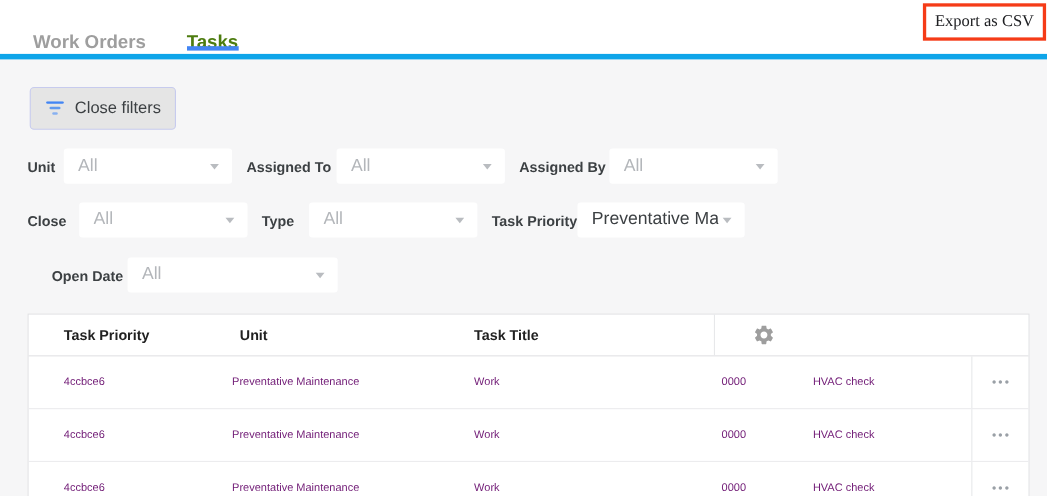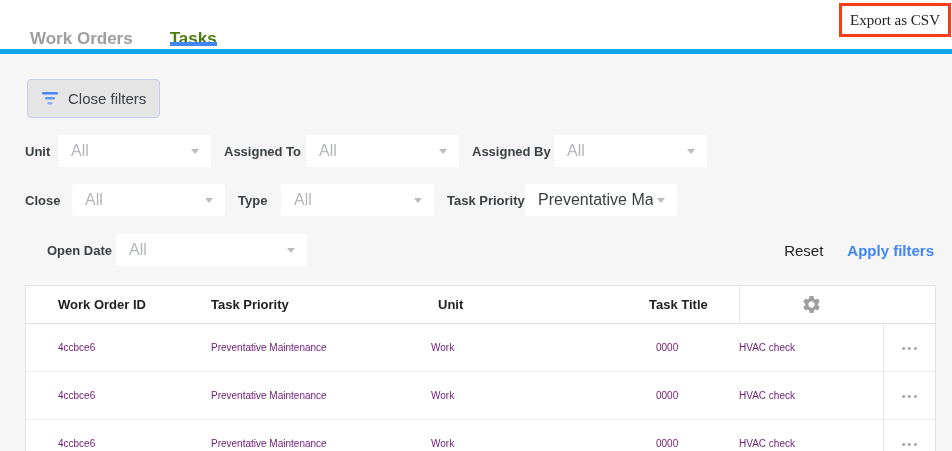--- a/index.html
+++ b/index.html
@@ -188,30 +188,25 @@
 
   
   <div class="filter-row row3">
     <div class="filter-field f-od">
       <span class="filter-label">Open Date</span>
       <div class="select">
         <span class="value placeholder">All</span>
         <span class="caret"></span>
       </div>
     </div>
-    <div class="filter-actions">
-      <button class="reset-btn">Reset</button>
-      <button class="apply-btn">Apply filters</button>
-    </div>
   </div>
 
   
   <div class="table">
     <div class="t-row t-head">
-      <span class="th">Work Order ID</span>
       <span class="th">Task Priority</span>
       <span class="th th-unit">Unit</span>
       <span class="th">Task Title</span>
       <span class="actions-cell">
         <button class="gear-btn">
           <svg class="gear-icon-svg" width="21" height="21" viewBox="0 0 24 24" fill="#9e9e9e">
             <path d="M19.14,12.94c0.04-0.3,0.06-0.61,0.06-0.94c0-0.32-0.02-0.64-0.07-0.94l2.03-1.58c0.18-0.14,0.23-0.41,0.12-0.61 l-1.92-3.32c-0.12-0.22-0.37-0.29-0.59-0.22l-2.39,0.96c-0.5-0.38-1.03-0.7-1.62-0.94L14.4,2.81c-0.04-0.24-0.24-0.41-0.48-0.41 h-3.84c-0.24,0-0.43,0.17-0.47,0.41L9.25,5.35C8.66,5.59,8.12,5.92,7.63,6.29L5.24,5.33c-0.22-0.08-0.47,0-0.59,0.22L2.74,8.87 C2.62,9.08,2.66,9.34,2.86,9.48l2.03,1.58C4.84,11.36,4.8,11.69,4.8,12s0.02,0.64,0.07,0.94l-2.03,1.58 c-0.18,0.14-0.23,0.41-0.12,0.61l1.92,3.32c0.12,0.22,0.37,0.29,0.59,0.22l2.39-0.96c0.5,0.38,1.03,0.7,1.62,0.94l0.36,2.54 c0.05,0.24,0.24,0.41,0.48,0.41h3.84c0.24,0,0.44-0.17,0.47-0.41l0.36-2.54c0.59-0.24,1.13-0.56,1.62-0.94l2.39,0.96 c0.22,0.08,0.47,0,0.59-0.22l1.92-3.32c0.12-0.22,0.07-0.47-0.12-0.61L19.14,12.94z M12,15.6c-1.98,0-3.6-1.62-3.6-3.6 s1.62-3.6,3.6-3.6s3.6,1.62,3.6,3.6S13.98,15.6,12,15.6z"></path>
           </svg>
         </button>
       </span>

